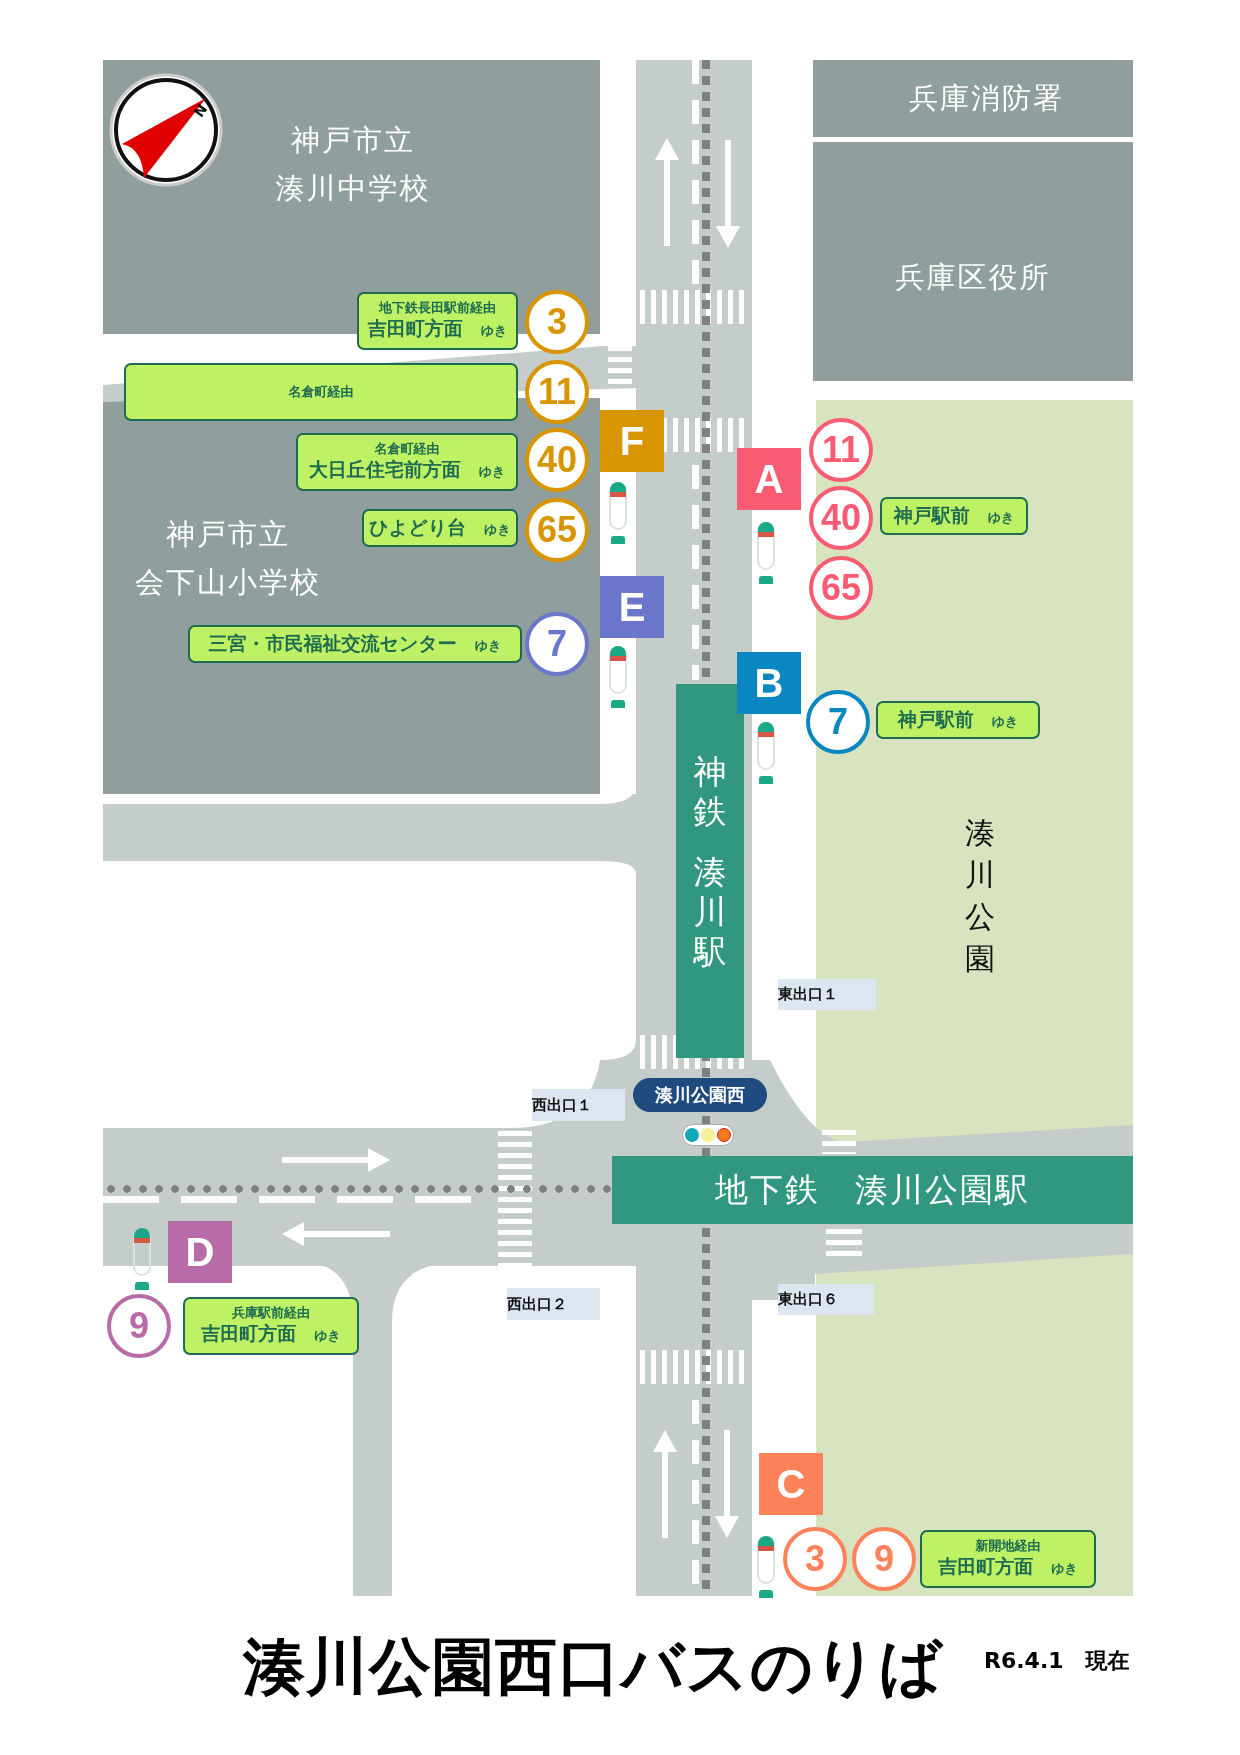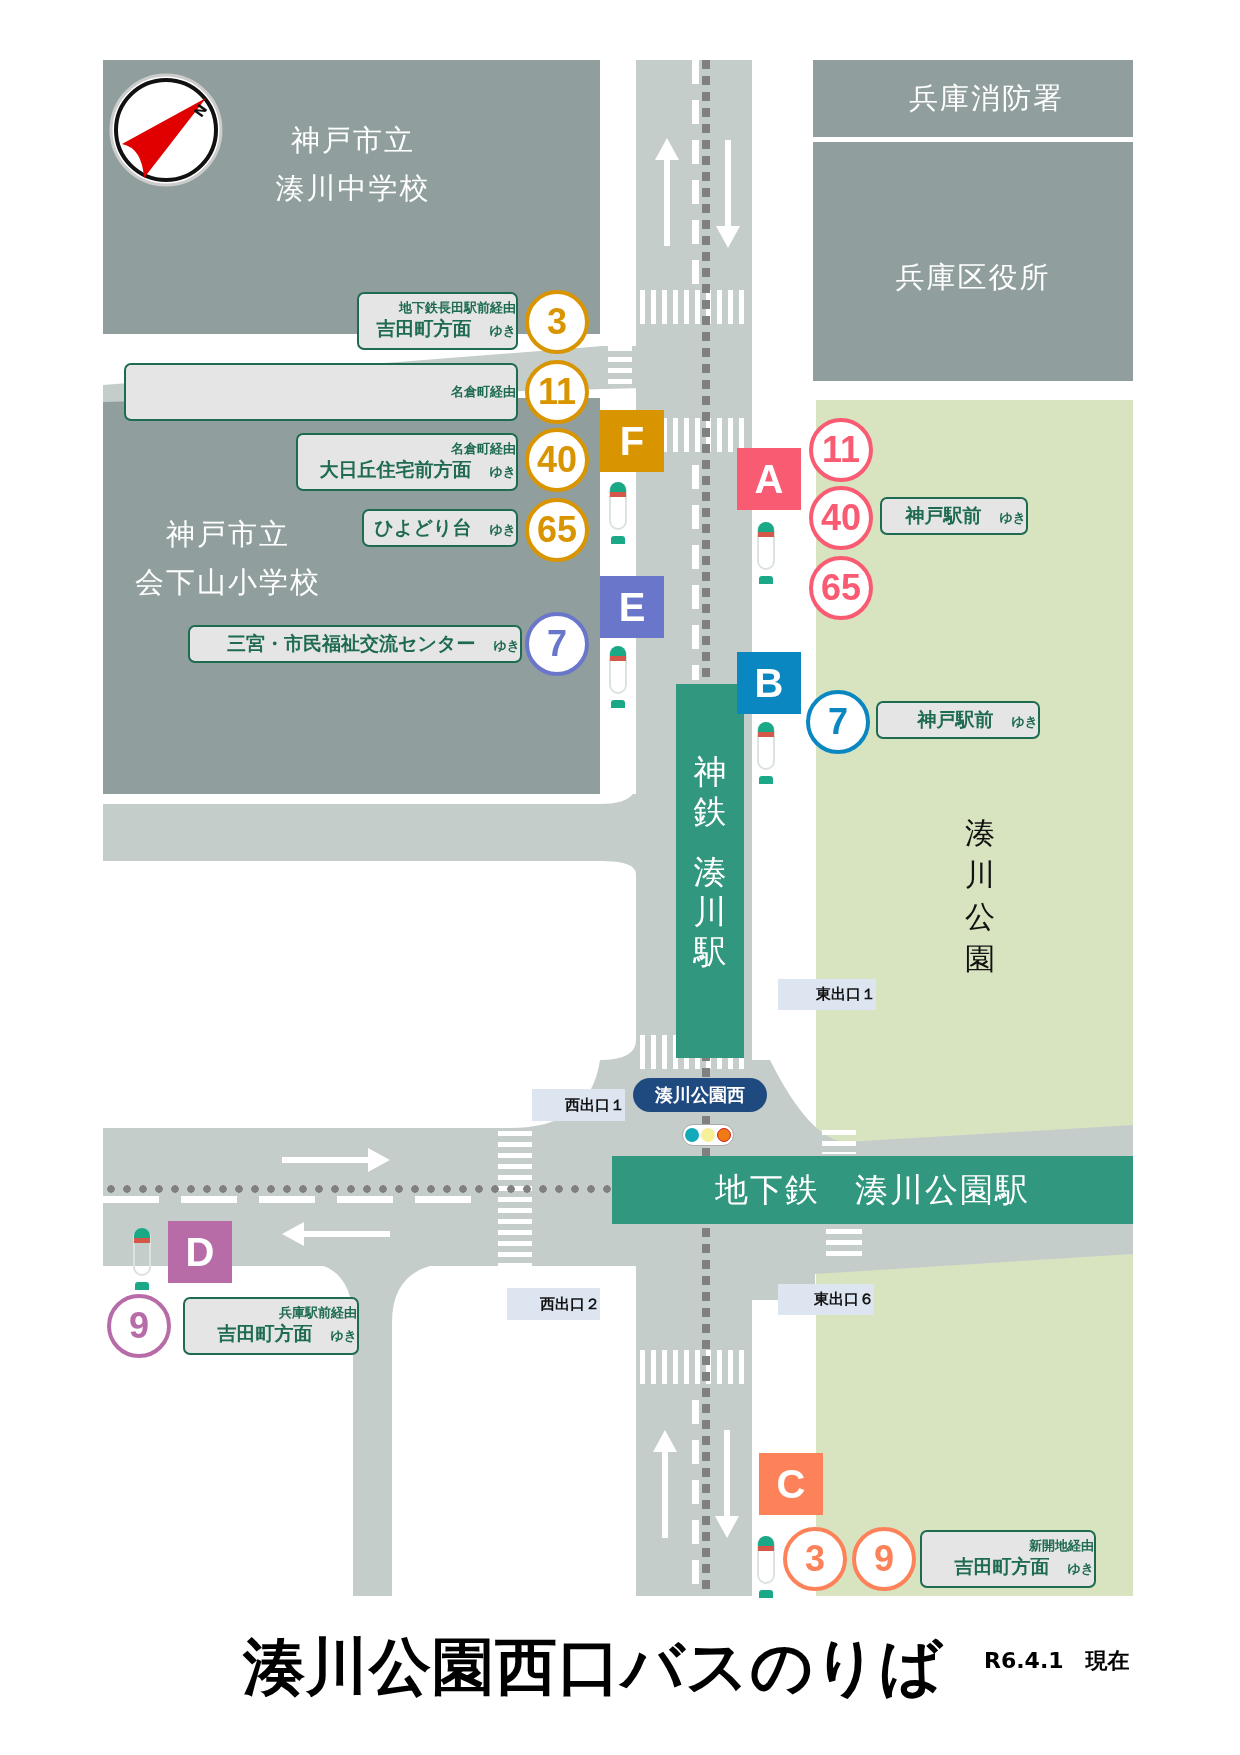--- a/index.html
+++ b/index.html
@@ -8,28 +8,28 @@
   .abs { position: absolute; }
   .bldg { background: #909f9e; color: #fff; position: absolute; }
   .road { background: #c5cdcb; position: absolute; }
   .park { background: #d8e3bf; position: absolute; }
   .bldg-label { position: absolute; text-align: center; color: #fff; font-size: 29px; line-height: 48px; letter-spacing: 2px; }
   .stop-letter { position: absolute; width: 64px; height: 62px; color: #fff; font-weight: bold; font-size: 40px;
                  display: flex; align-items: center; justify-content: center; font-family: "Liberation Sans", sans-serif; }
   .route-num { position: absolute; width: 64px; height: 64px; border-radius: 50%; background: #fff;
                border: 4px solid; display: flex; align-items: center; justify-content: center;
                font-weight: bold; font-size: 36px; font-family: "Liberation Sans", sans-serif; }
-  .dest { position: absolute; background: #e5e5e5; border: 2px solid #1e6b52; border-radius: 7px;
+  .dest { position: absolute; background: #bef264; border: 2px solid #1e6b52; border-radius: 7px;
           color: #1e6b52; text-align: center; font-weight: bold; display: flex; flex-direction: column;
-          justify-content: center; align-items: flex-end; white-space: nowrap; }
+          justify-content: center; align-items: center; white-space: nowrap; }
   .dest .via { font-size: 13px; line-height: 16px; }
   .dest .main { font-size: 19px; line-height: 24px; }
   .dest .yuki { font-size: 13px; margin-left: 18px; }
   .exit { position: absolute; background: #dce5f0; color: #111; font-weight: bold; font-size: 15px;
-          display: flex; align-items: center; justify-content: flex-end; }
+          display: flex; align-items: center; justify-content: flex-start; }
   .pole { position: absolute; width: 18px; height: 64px; }
   .pole .cap { position: absolute; left: 1px; top: 0; width: 16px; height: 10px; background: #1aa886; border-radius: 8px 8px 0 0; }
   .pole .band { position: absolute; left: 1px; top: 10px; width: 16px; height: 5px; background: #d4574a; }
   .pole .body { position: absolute; left: 0px; top: 0; width: 18px; height: 48px; border: 2px solid #dbe3e1; border-radius: 9px; background: transparent; }
   .pole .base { position: absolute; left: 2px; top: 54px; width: 14px; height: 8px; background: #1aa886; border-radius: 3px 3px 0 0; }
   .zebra-v { position: absolute; background: repeating-linear-gradient(90deg, #fff 0 5px, transparent 5px 11px); }
   .zebra-h { position: absolute; background: repeating-linear-gradient(180deg, #fff 0 5px, transparent 5px 11px); }
   .rail-sq { position: absolute; width: 8px; background: repeating-linear-gradient(180deg, #808080 0 9px, transparent 9px 16px); }
   .rail-dot { position: absolute; height: 8px; background: radial-gradient(circle, #808080 3.5px, transparent 4px) 0 0 / 16px 8px repeat-x; }
   .lane-dash-v { position: absolute; width: 7px; background: repeating-linear-gradient(180deg, #fff 0 24px, transparent 24px 40px); }

